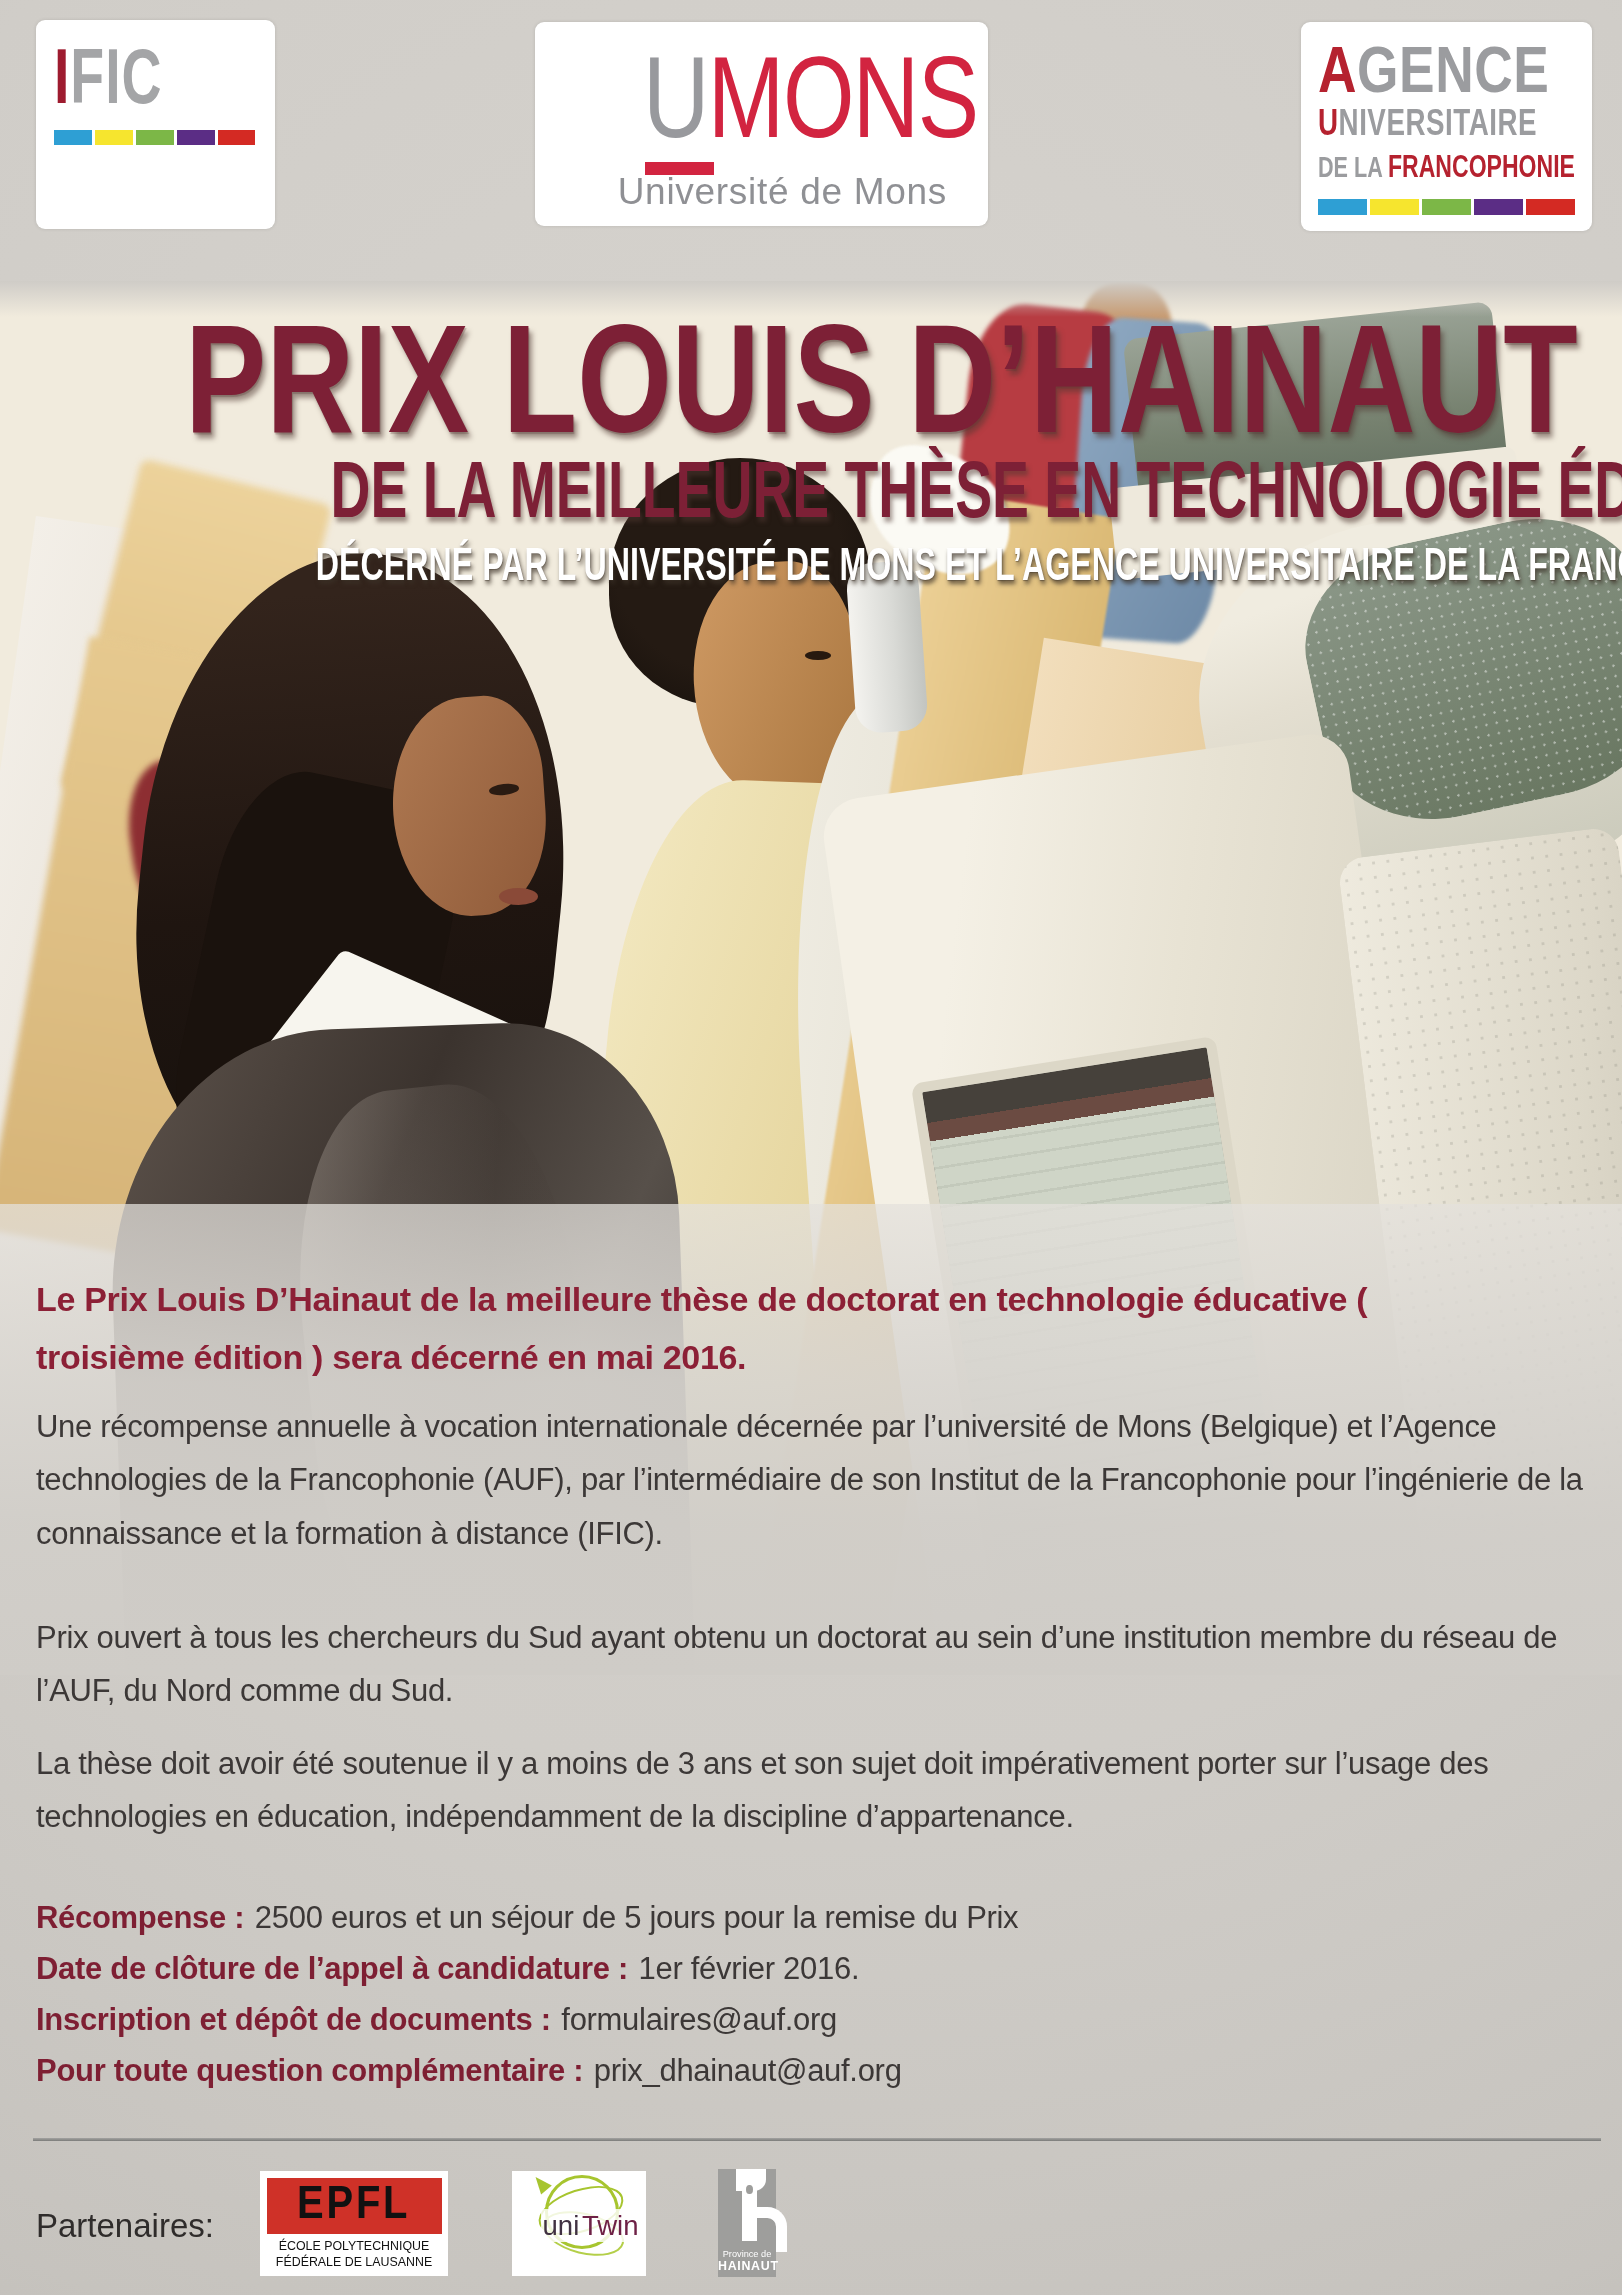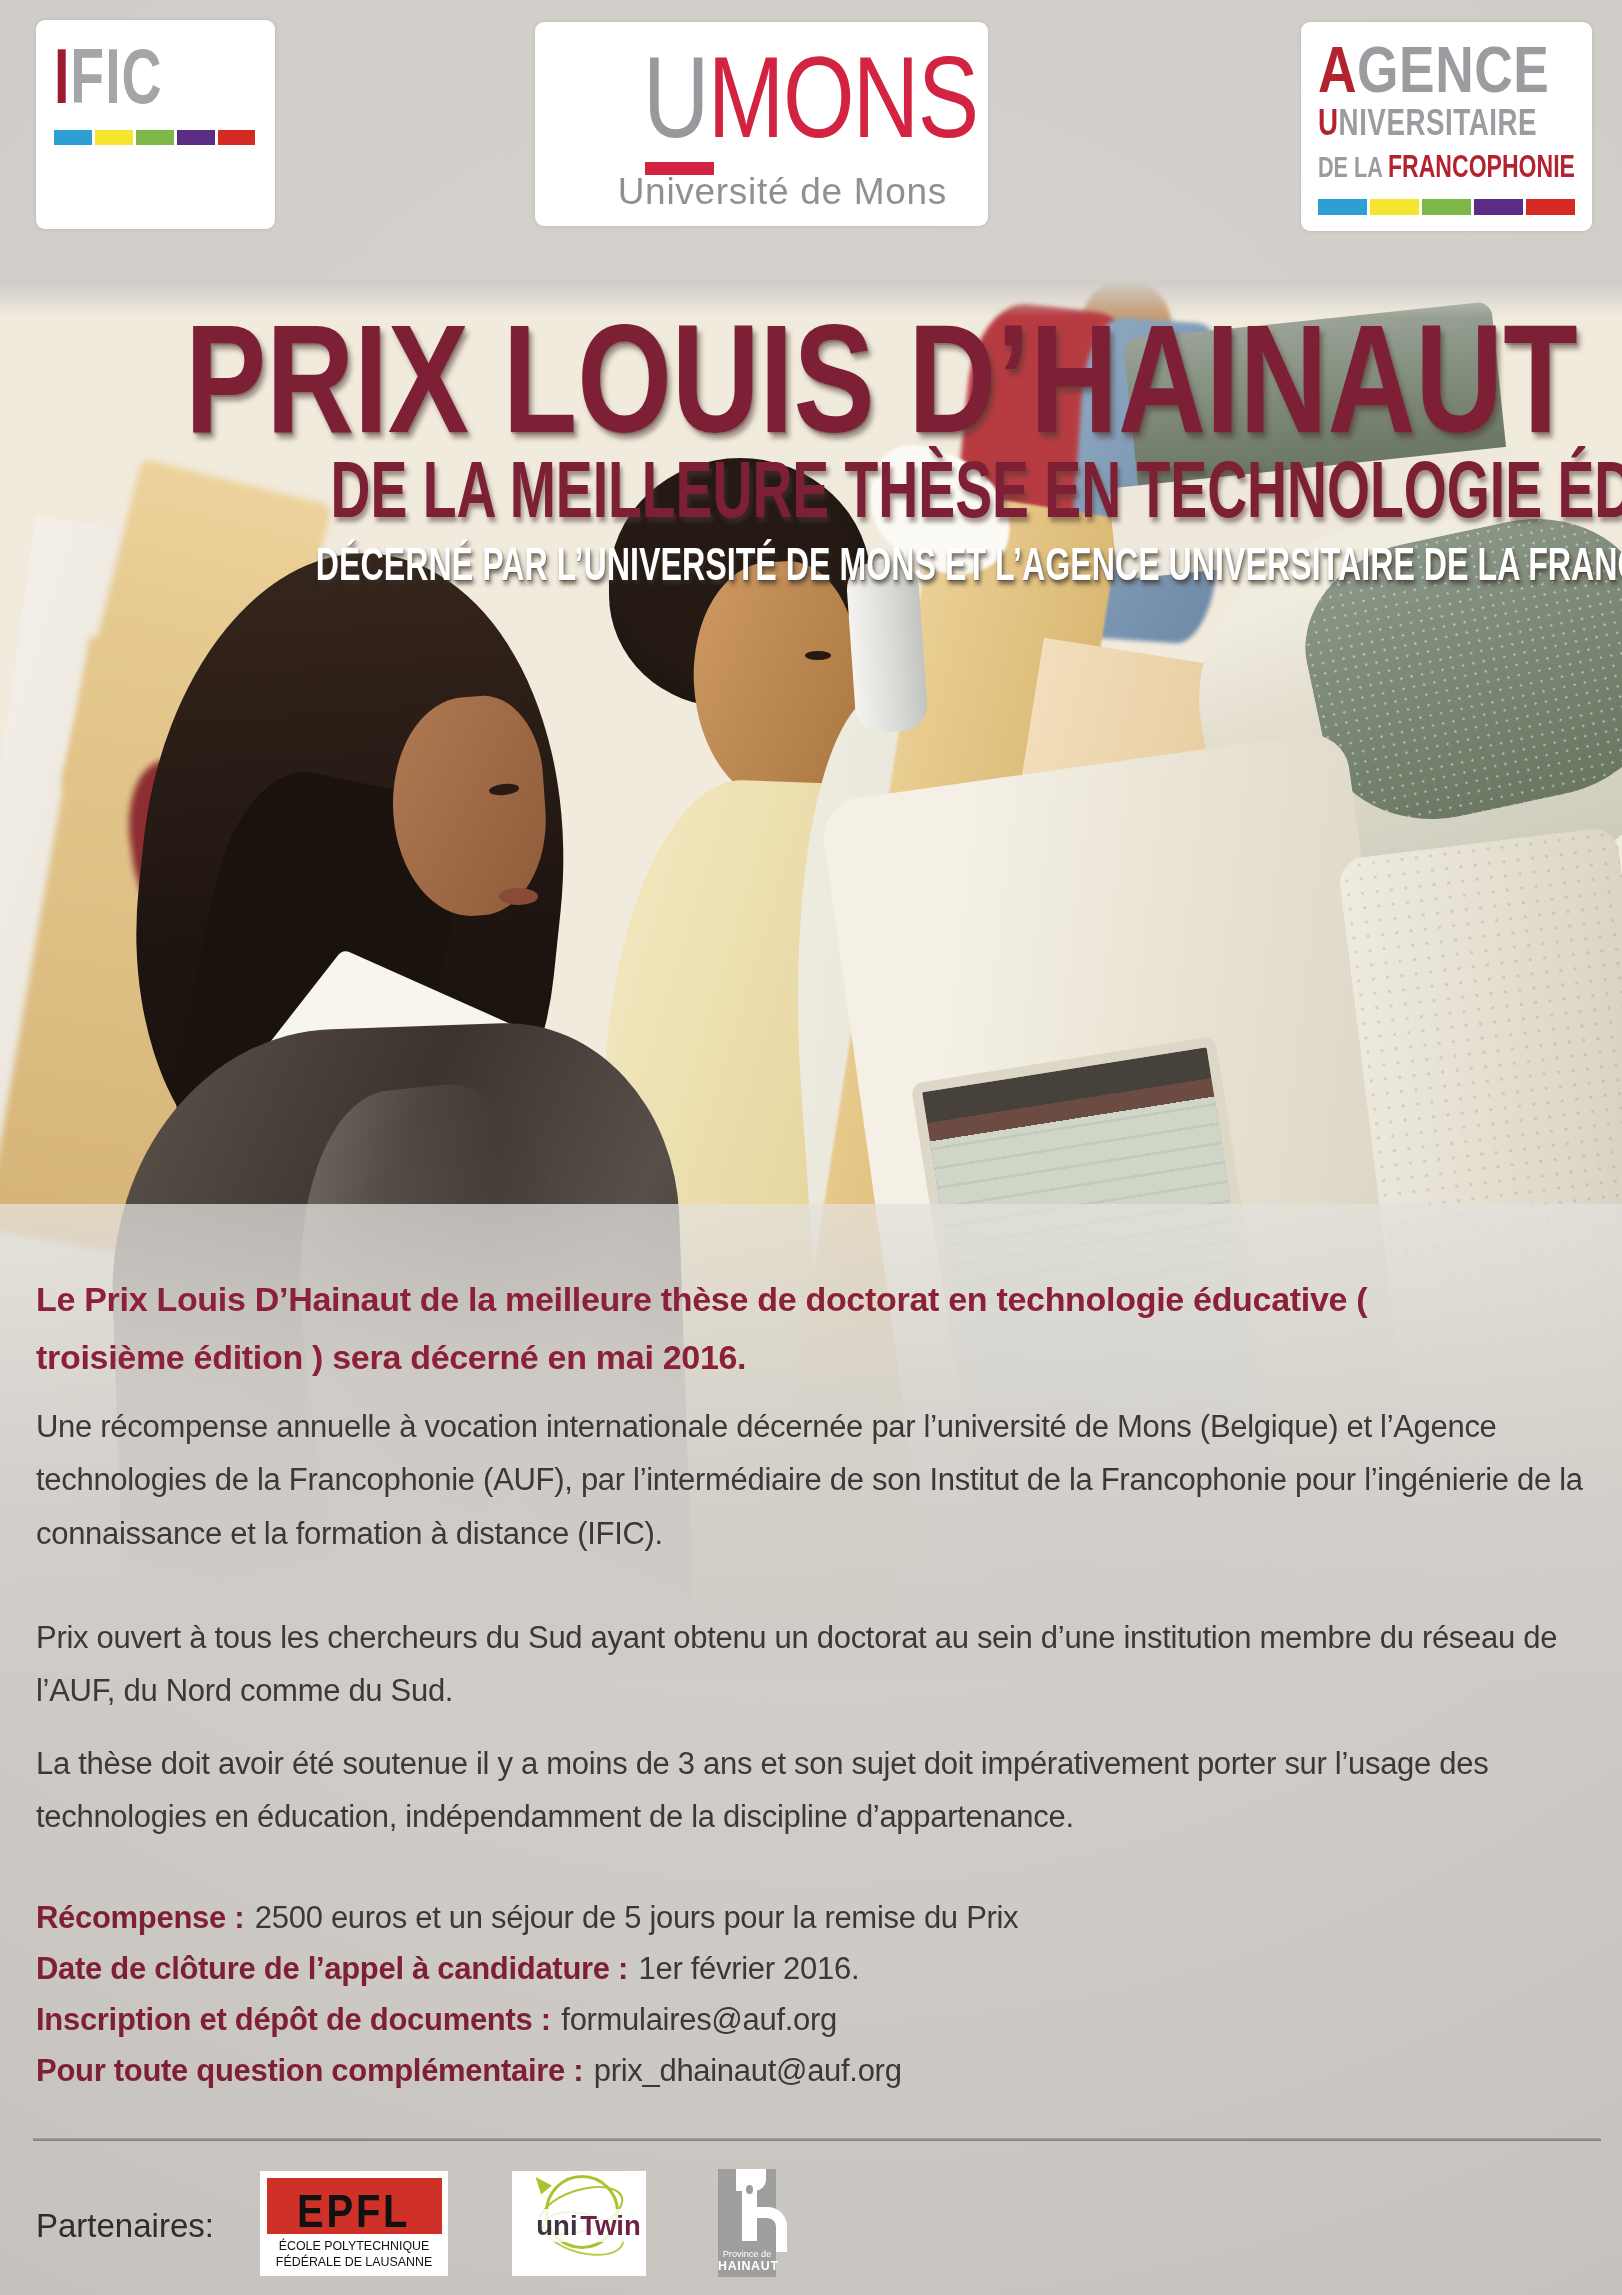--- a/index.html
+++ b/index.html
@@ -147,32 +147,32 @@
   .i0{top:1902px;} .i1{top:1953px;} .i2{top:2004px;} .i3{top:2055px;}
   .info-label{font-weight:bold;color:#7e1f33;margin-right:10.5px;}
   .info-value{color:#3c3837;}
   
   .divider{position:absolute;left:33px;top:2138px;width:1568px;height:3.3px;
     background:linear-gradient(180deg,#a3a3a1,#7c7c7a);z-index:12;}
   .partners-label{position:absolute;left:36px;top:2207px;font-size:33px;color:#2f2c2b;z-index:12;}
   .partner-card{position:absolute;background:#ffffff;z-index:12;}
   .epfl-card{left:260px;top:2171px;width:188px;height:105px;}
   .epfl-red{position:absolute;left:6.5px;top:6.5px;right:6.5px;height:56px;background:#cf3128;
-    display:flex;align-items:flex-end;justify-content:center;}
+    display:flex;align-items:flex-start;justify-content:center;}
   .epfl-mark{font-size:47px;font-weight:bold;color:#111111;transform:scaleX(.85);letter-spacing:3.3px;line-height:1;}
   .epfl-lines{position:absolute;left:0;right:0;top:67px;text-align:center;
     font-size:12.4px;line-height:16.4px;color:#111111;font-weight:500;letter-spacing:0px;}
   .unitwin-card{left:512px;top:2171px;width:134px;height:105px;}
   .ut-globe{position:absolute;left:33px;top:3.9px;width:68px;height:68px;border:3.3px solid #a7c52f;border-radius:50%;}
   .ut-orb{position:absolute;left:25px;top:18.3px;width:84px;height:39px;border:2.6px solid #a7c52f;border-radius:50%;transform:rotate(-18deg);}
   .ut-orb2{position:absolute;left:30px;top:42px;width:79px;height:37px;border:2.6px solid #b4cf49;border-radius:50%;transform:rotate(14deg);}
   .ut-arrow{position:absolute;left:22px;top:3.9px;width:0;height:0;
     border-left:7.9px solid transparent;border-right:7.9px solid transparent;border-bottom:17px solid #a7c52f;
     transform:rotate(-40deg);}
-  .ut-text{position:absolute;left:0;right:0;top:41px;font-size:27.5px;font-weight:bold;line-height:1;z-index:2;padding-left:23px;}
+  .ut-text{position:absolute;left:0;right:0;top:41px;text-align:center;font-size:27.5px;font-weight:normal;line-height:1;z-index:2;padding-left:23px;}
   .ut-text span{background:rgba(255,255,255,.82);padding:1.3px 1.3px;}
   .ut-uni{color:#403142;}
   .ut-twin{color:#6e2146;}
   .hainaut-card{left:718px;top:2169px;width:58px;height:108px;background:#9e9e9c;}
   .hn-notch{position:absolute;left:18.3px;top:0;width:30px;height:22px;background:#ffffff;border-radius:0 0 11.8px 0;}
   .hn-bar{position:absolute;left:23.6px;top:9.2px;width:15.7px;height:63px;background:#ffffff;border-radius:5.2px 5.2px 0 0;}
   .hn-arch{position:absolute;left:23.6px;top:38px;width:34px;height:34px;
     border-top:11.8px solid #ffffff;border-right:11.8px solid #ffffff;border-radius:0 19.6px 0 0;}
   .hn-dot{position:absolute;left:28px;top:15.7px;width:6.5px;height:9.2px;background:#9e9e9c;border-radius:50%;}
   .hn-t1{position:absolute;left:0;right:0;bottom:18.3px;text-align:center;font-size:9.2px;color:#ffffff;}

